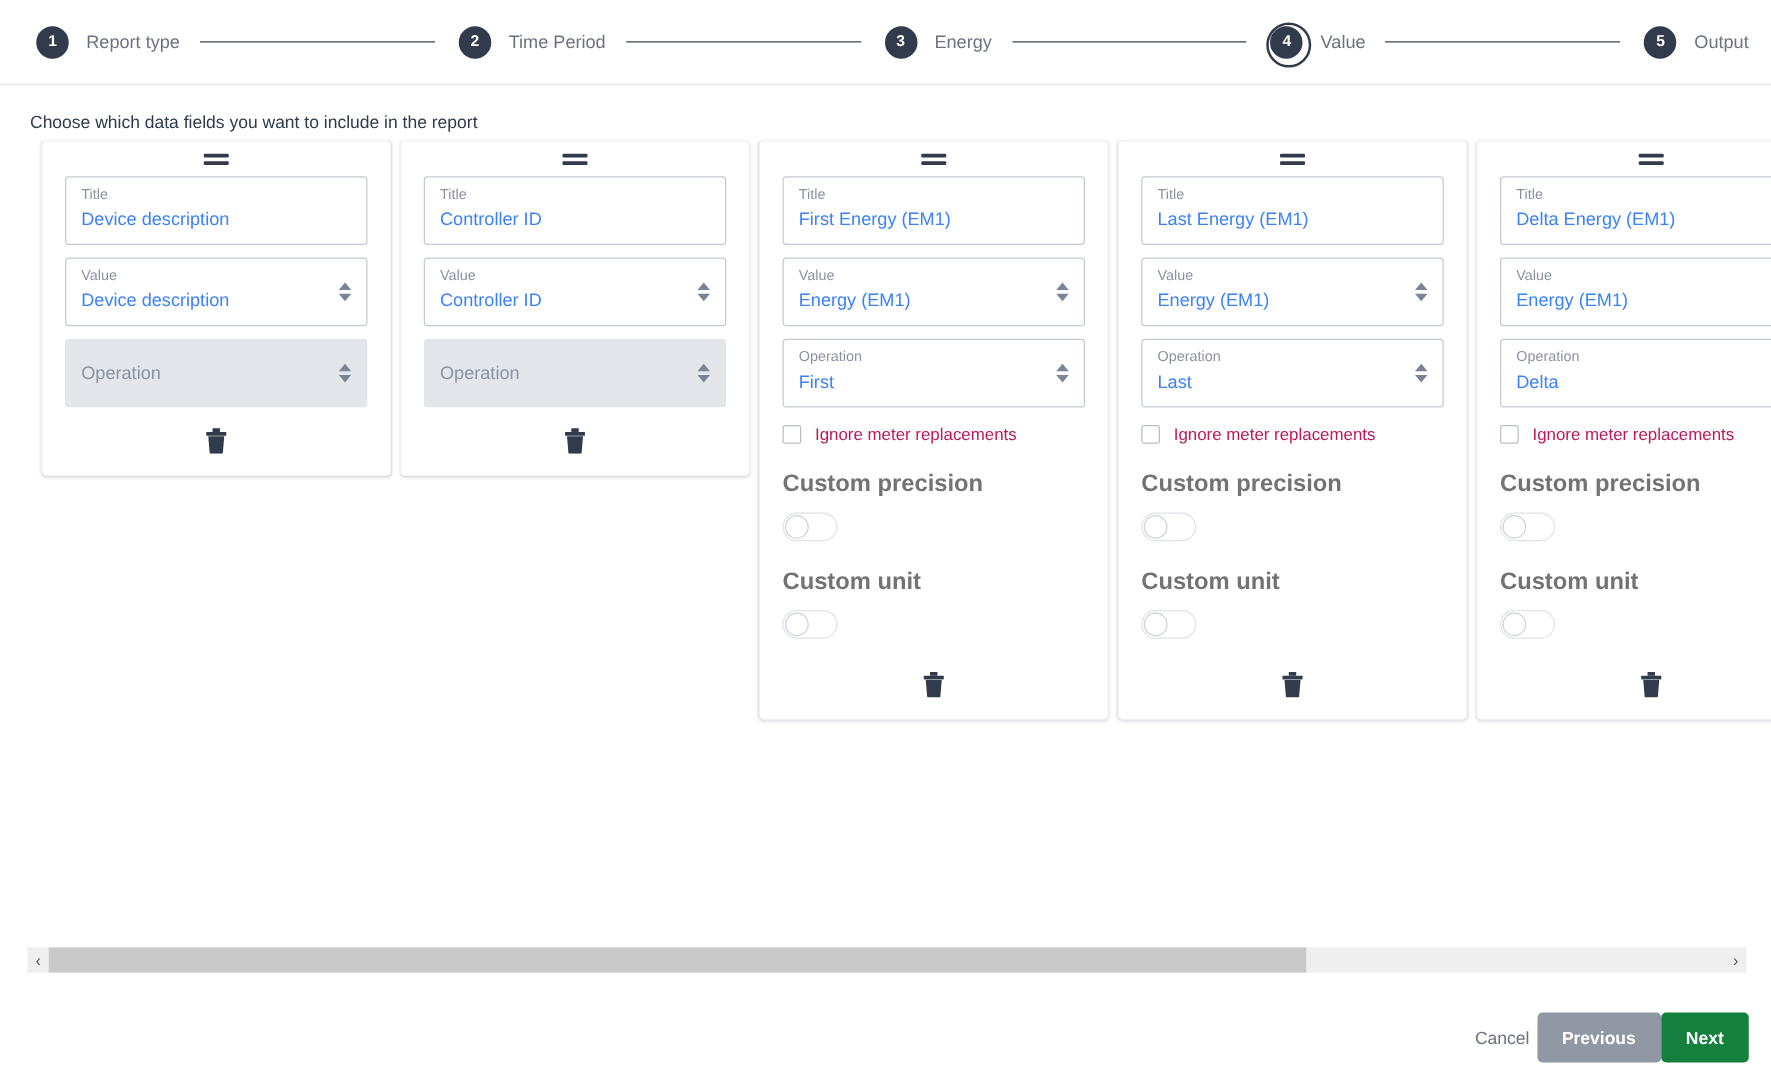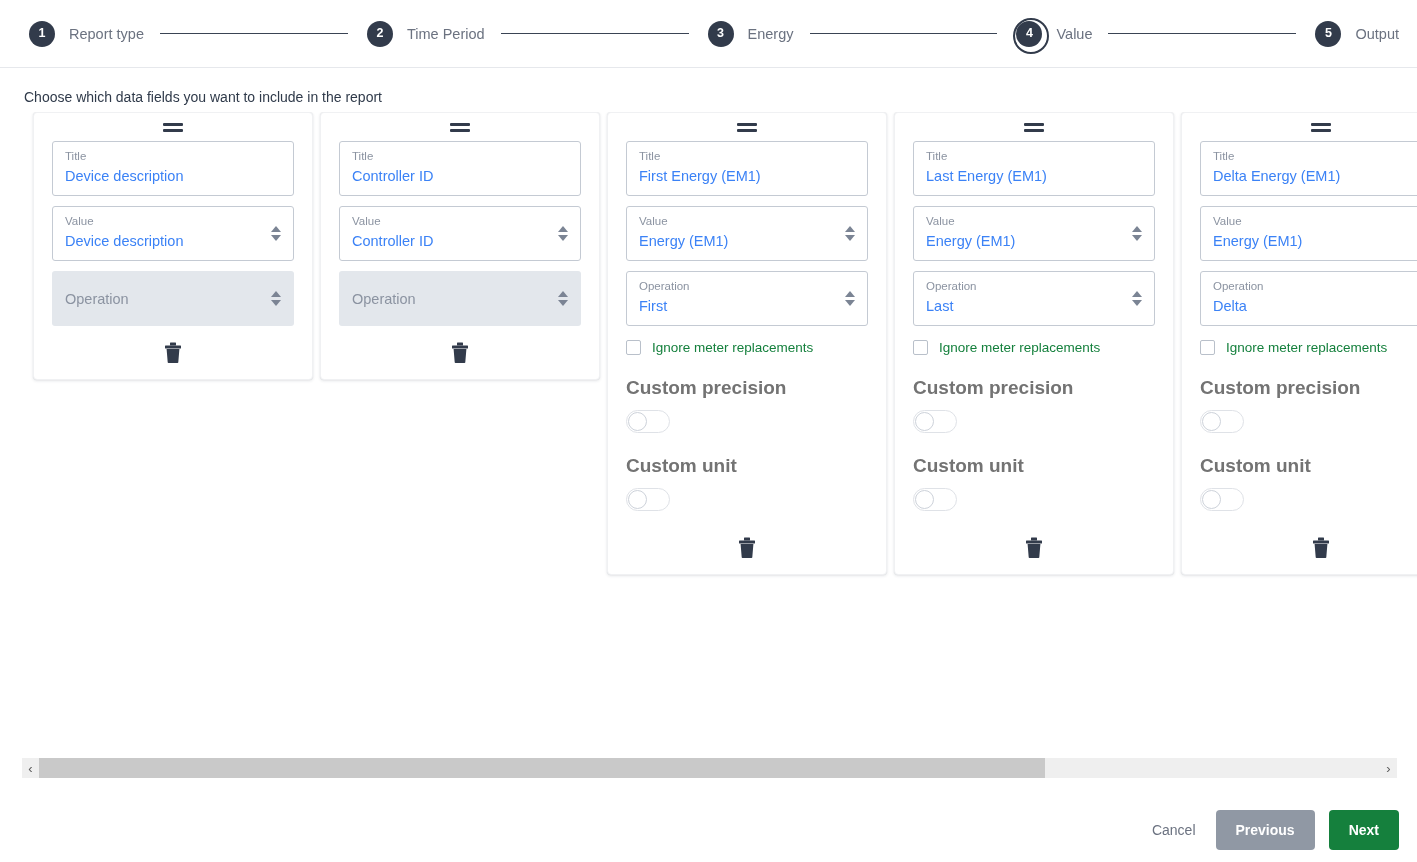--- a/index.html
+++ b/index.html
@@ -193,21 +193,21 @@
   .checkbox {
     width: 15px;
     height: 15px;
     border: 1px solid #b9c0ca;
     border-radius: 2px;
     background: #fff;
     flex: 0 0 auto;
   }
   .check-label {
     font-size: 13.5px;
-    color: #15803d;
+    color: #be185d;
     margin-left: 11px;
     white-space: nowrap;
   }
 
   
   .toggle-block { margin: 22px 18px 0 18px; }
   .toggle-title {
     font-size: 19px;
     font-weight: 700;
     color: #737373;
@@ -273,21 +273,20 @@
     background: #c9c9c9;
   }
 
   
   .footer {
     position: absolute;
     right: 18px;
     bottom: 12px;
     display: flex;
     align-items: center;
-    gap: 14px;
   }
   .btn {
     font-family: "Liberation Sans", sans-serif;
     font-size: 14px;
     font-weight: 700;
     border: none;
     border-radius: 4px;
     padding: 13px 20px;
     cursor: pointer;
     line-height: 1;

